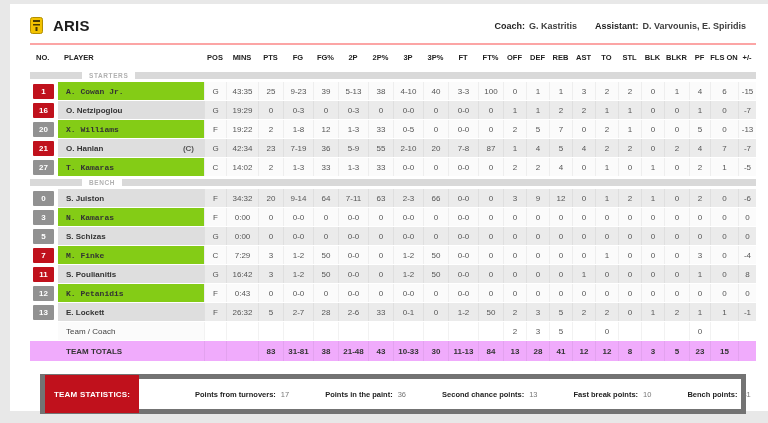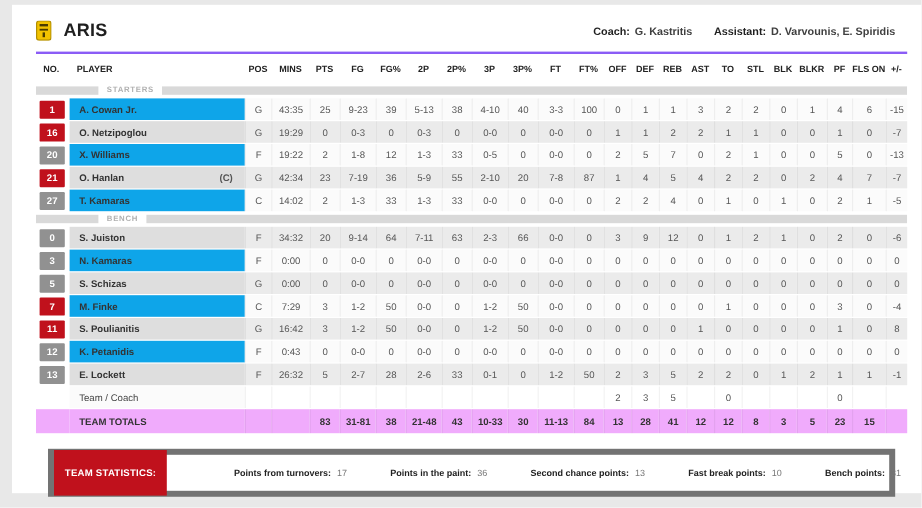--- a/index.html
+++ b/index.html
@@ -9,33 +9,33 @@
   
   .hdr{display:flex;justify-content:space-between;align-items:center;padding:13px 22px 9px 20px;}
   .team{display:flex;align-items:center;}
   .team-name{font-size:15px;font-weight:bold;color:#1f1f1f;margin-left:10px;letter-spacing:.2px;}
   .coaches{font-size:9px;color:#3a3a3a;}
   .coaches .lbl{font-weight:bold;color:#1f1f1f;}
   .coaches .val{font-weight:bold;color:#3f3f3f;margin-left:4px;}
   .coaches .grp + .grp{margin-left:18px;}
 
   
-  table{table-layout:fixed;width:726px;margin:0 22px 0 20px;border-collapse:separate;border-spacing:0 1px;border-top:2px solid #8b5cf6;}
+  table{table-layout:fixed;width:726px;margin:0 22px 0 20px;border-collapse:separate;border-spacing:0 1px;border-top:2px solid #fca5a5;}
   td{padding:0;text-align:center;vertical-align:middle;font-size:8px;color:#565656;height:18px;overflow:hidden;white-space:nowrap;}
   .th{height:23px;font-size:7.5px;font-weight:bold;color:#222;}
   .th-left{text-align:left;padding-left:6px;}
   .td-no{text-align:left;padding-left:3px;background:#fff;}
   .badge{display:inline-block;width:21px;height:15px;line-height:15px;text-align:center;font-size:8px;font-weight:bold;color:#fff;border-radius:1px;}
   .badge-red{background:var(--accent-red,#c0111c);}
   .badge-gray{background:var(--badge-gray,#919191);}
   .td-name{text-align:left;padding-left:8px;}
   .pname{font-weight:bold;color:#333;}
   .cap{float:right;padding-right:10px;font-weight:bold;color:#555;}
   .td-stat,.td-pos{border-left:1px solid rgba(0,0,0,0.05);}
-  .sA .td-name{background:#0ea5e9;}
+  .sA .td-name{background:#84cc16;font-family:Liberation Mono, monospace;}
   .sA .td-pos,.sA .td-stat{background:#fbfbfb;}
   .sB .td-name{background:#dedede;}
   .sB .td-pos,.sB .td-stat{background:#ebebeb;}
   .row-teamcoach .td-name{background:#fbfbfb;font-weight:normal;color:#444;}
   .row-teamcoach .td-pos,.row-teamcoach .td-stat{background:#ffffff;}
   .row-totals td{background:#f0abfc;font-weight:bold;color:#333;height:20px;}
   .row-totals .td-name{padding-left:8px;}
 
   
   .secrow td{height:11px;background:#fff;}

